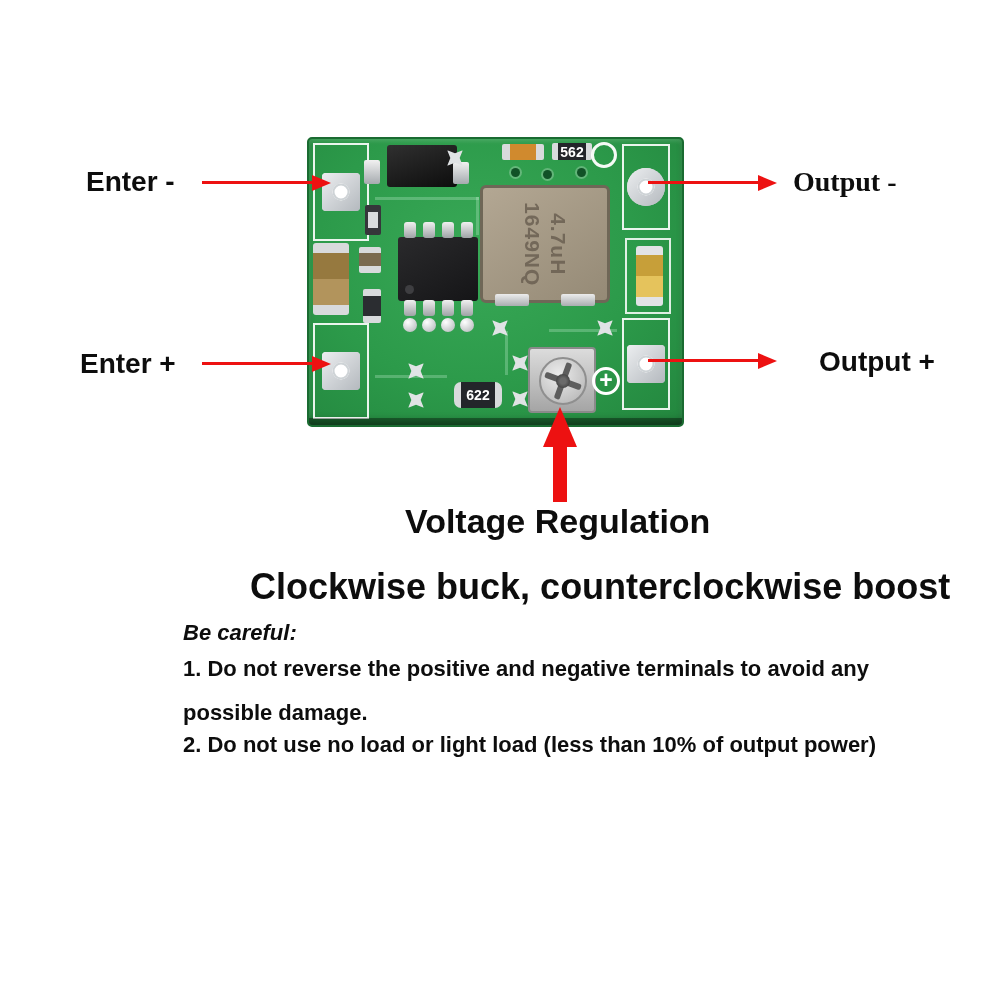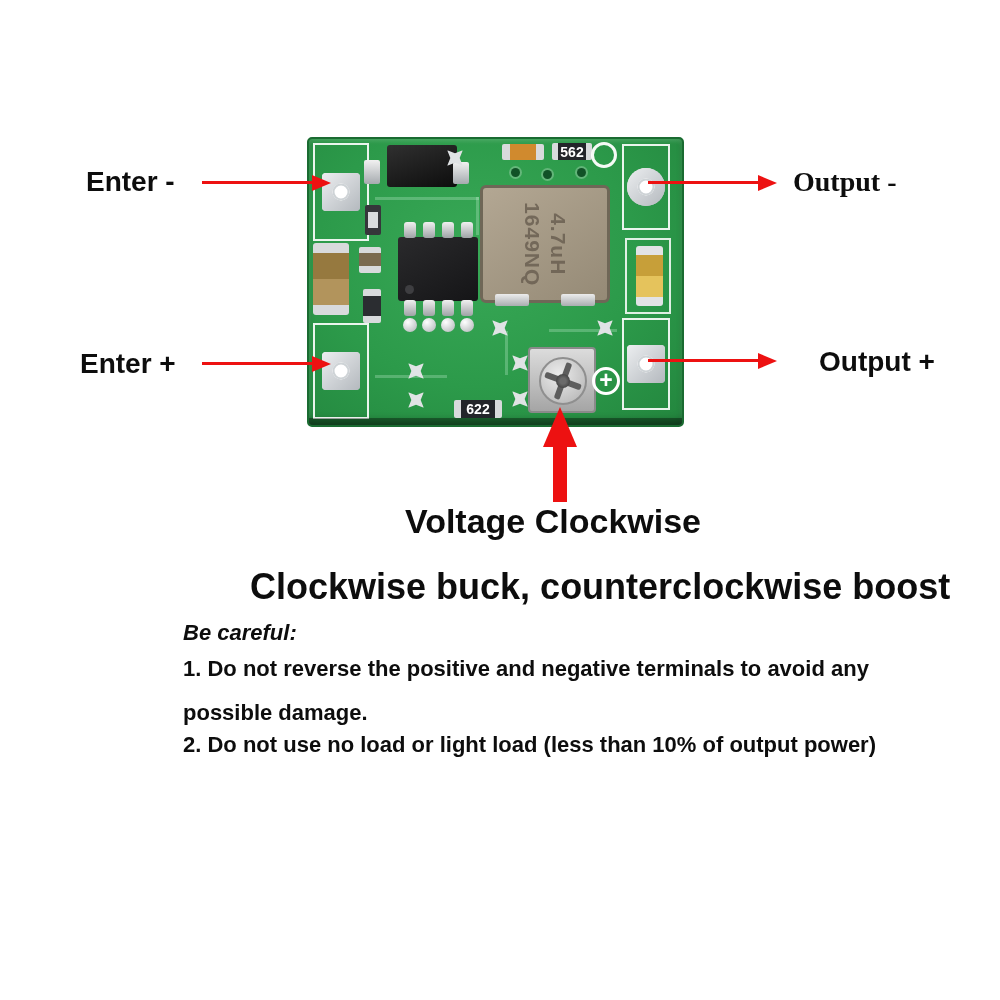--- a/index.html
+++ b/index.html
@@ -63,21 +63,21 @@
     background:linear-gradient(160deg,#303030,#0d0d0d);}
   .diode-pad{width:16px;height:24px;background:linear-gradient(#f1f1f1,#a6abaf);border-radius:2px;}
   #dpad-l{left:55px;top:21px;}
   #dpad-r{left:144px;top:23px;height:22px;}
   .cap-top{left:193px;top:5px;width:42px;height:16px;border-radius:2px;
     background:linear-gradient(90deg,#d8dadc 0 18%, #d08a2e 18% 82%, #d8dadc 82%);}
   .res{display:flex;align-items:center;justify-content:center;color:#fff;
     font-size:14px;font-weight:bold;border-radius:2px;
     background:linear-gradient(90deg,#d8dadc 0 15%, #23252a 15% 85%, #d8dadc 85%);}
   #res562{left:243px;top:4px;width:40px;height:17px;}
-  #res622{left:145px;top:261px;width:48px;height:18px;}
+  #res622{left:145px;top:243px;width:48px;height:26px;border-radius:7px;}
   .ring{left:282px;top:3px;width:26px;height:26px;border:3px solid rgba(255,255,255,.95);border-radius:50%;}
   .via{width:9px;height:9px;border-radius:50%;background:#115227;box-shadow:0 0 0 2px rgba(255,255,255,.25);}
   
   .inductor{left:171px;top:46px;width:130px;height:118px;border-radius:6px;
     background:linear-gradient(145deg,#b3a793,#958a76);border:3px solid #6f6757;
     display:flex;align-items:center;justify-content:center;position:absolute;}
   .ind-text{position:static;transform:rotate(90deg);text-align:center;color:#6b6052;
     font-weight:bold;font-size:21px;line-height:1.25;letter-spacing:1px;opacity:.85;white-space:nowrap;}
   .ind-tab{bottom:-6px;width:34px;height:12px;border-radius:2px;
     background:linear-gradient(#ececec,#a9adb0);}
@@ -220,21 +220,21 @@
   <div class="h-arrow" id="arr-enter-plus"></div>
   <div class="h-arrow" id="arr-output-minus"></div>
   <div class="h-arrow" id="arr-output-plus"></div>
   <div id="arr-voltreg-head"></div>
   <div id="arr-voltreg-shaft"></div>
 
   <div class="ann-label" style="left:86px;top:166px;">Enter -</div>
   <div class="ann-label" style="left:793px;top:166px;font-family:Liberation Serif, serif;">Output -</div>
   <div class="ann-label" style="left:80px;top:348px;">Enter +</div>
   <div class="ann-label" style="left:795px;top:346px;margin-left:24px;">Output +</div>
-  <div class="ann-label" id="lbl-voltreg">Voltage Clockwise</div>
+  <div class="ann-label" id="lbl-voltreg">Voltage Regulation</div>
   <div class="ann-label" id="lbl-subtitle">Clockwise buck, counterclockwise boost</div>
 
   <div class="caution" id="lbl-becareful">Be careful:</div>
   <div class="caution" id="lbl-warn1">1. Do not reverse the positive and negative terminals to avoid any</div>
   <div class="caution" id="lbl-warn2">possible damage.</div>
   <div class="caution" id="lbl-warn3">2. Do not use no load or light load (less than 10% of output power)</div>
 
 </div>
 
 </body></html>

